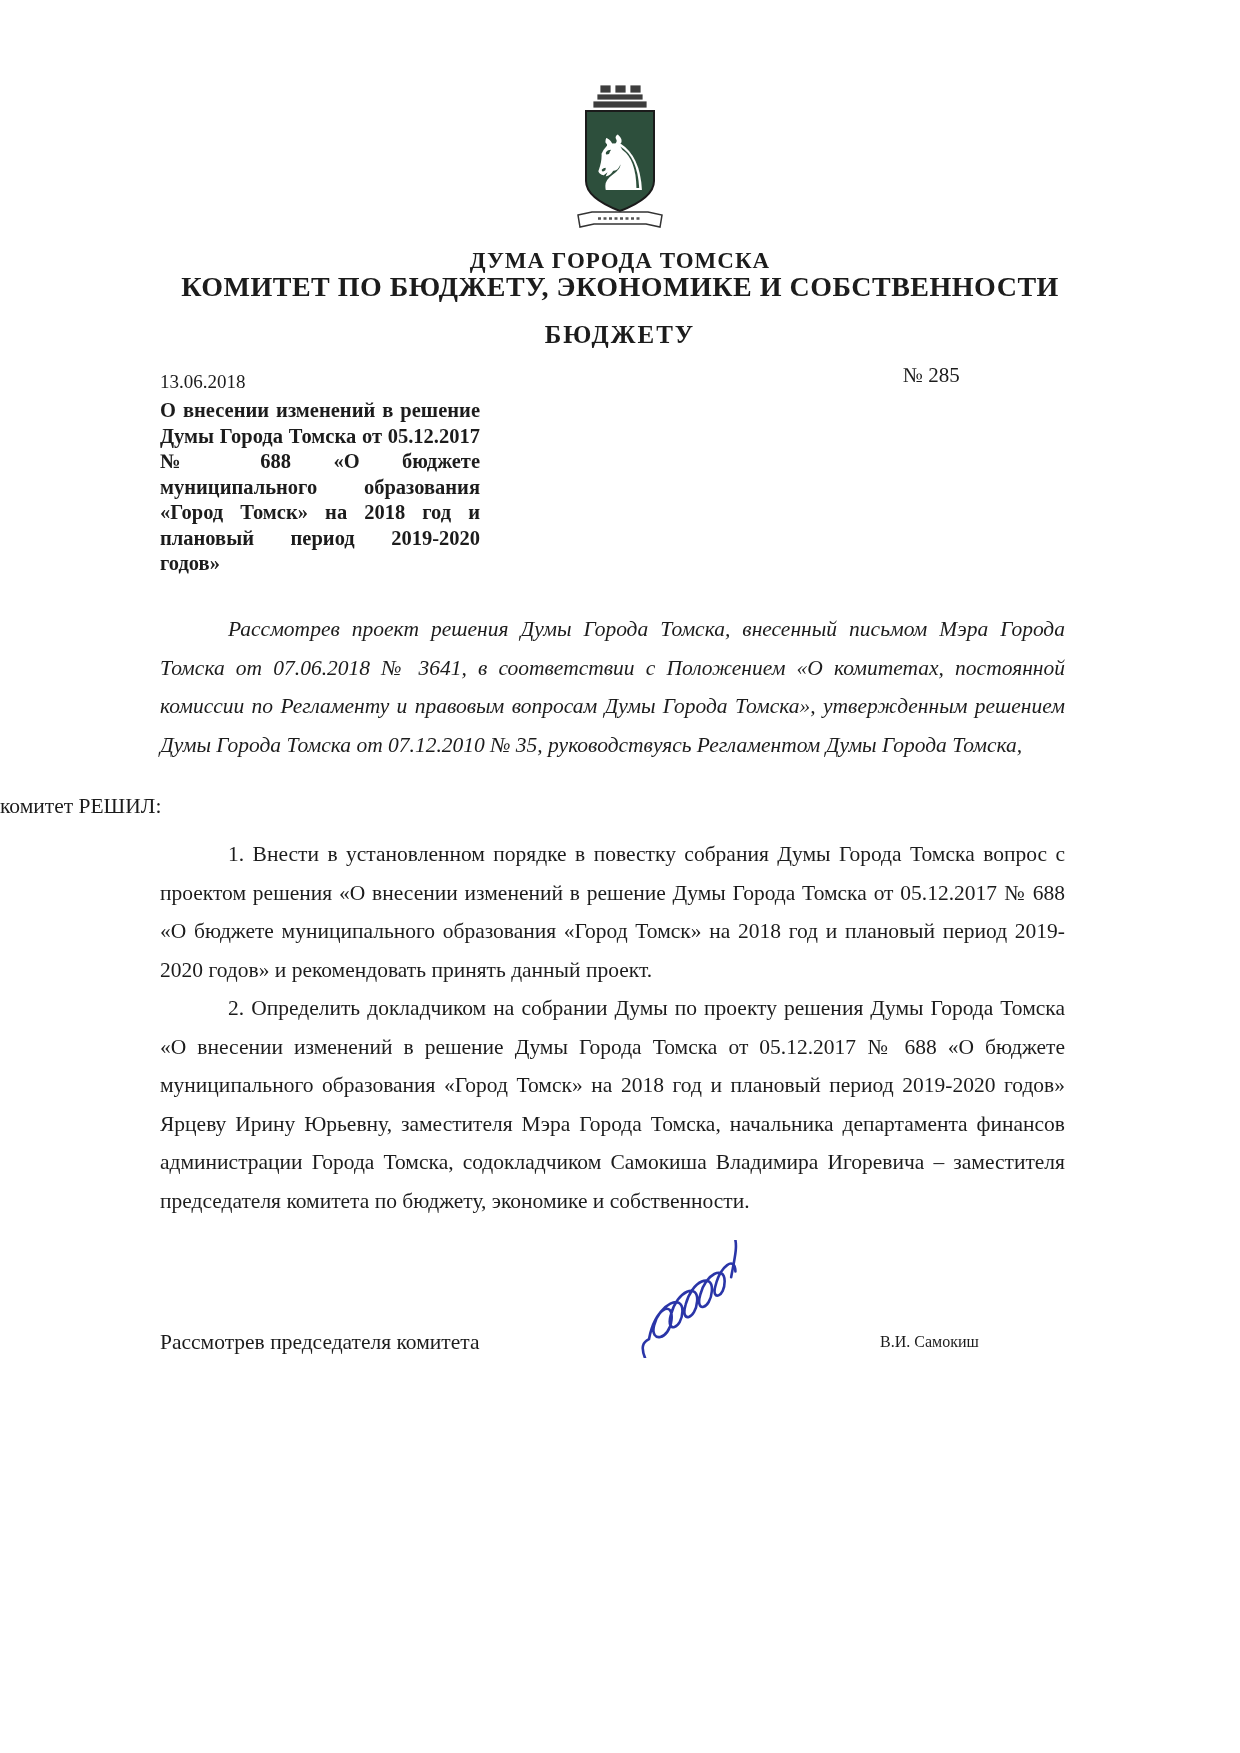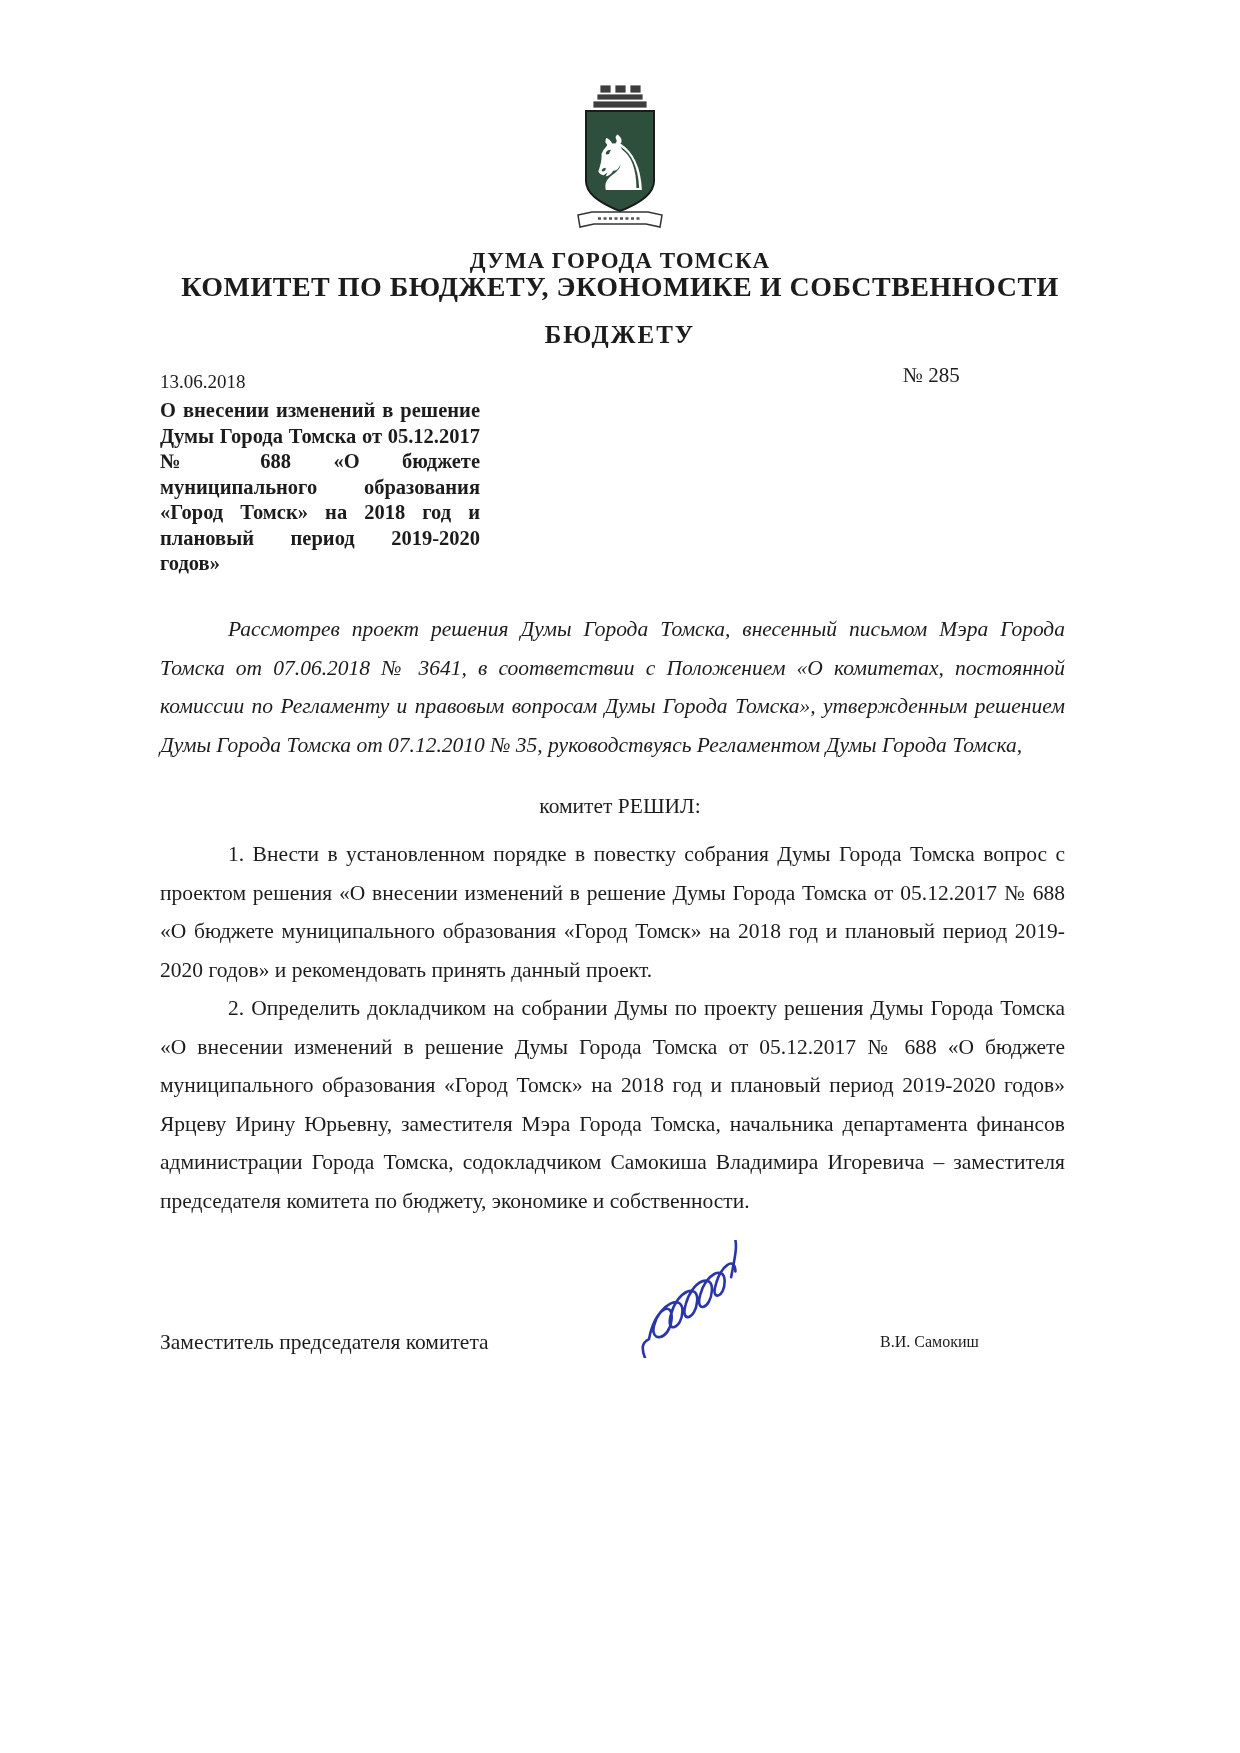--- a/index.html
+++ b/index.html
@@ -88,21 +88,20 @@
     line-height: 38.5px;
     text-align: justify;
     text-indent: 68px;
   }
   .preamble { top: 610px; font-style: italic; }
   .resolution-heading {
     position: absolute;
     top: 794px;
     left: 0;
     width: 100%;
-    text-align: center;
     font-size: 21.5px;
   }
   .item-1 { top: 835px; }
   .item-2 { top: 989px; }
 
   .sig-position {
     position: absolute;
     top: 1330px;
     left: 160px;
     font-size: 21.5px;
@@ -153,21 +152,21 @@
 
   <div class="subject-block">О внесении изменений в решение Думы Города Томска от 05.12.2017 № 688 «О бюджете муниципального образования «Город Томск» на 2018 год и плановый период 2019-2020 годов»</div>
 
   <p class="body-par preamble">Рассмотрев проект решения Думы Города Томска, внесенный письмом Мэра Города Томска от 07.06.2018 № 3641, в соответствии с Положением «О комитетах, постоянной комиссии по Регламенту и правовым вопросам Думы Города Томска», утвержденным решением Думы Города Томска от 07.12.2010 № 35, руководствуясь Регламентом Думы Города Томска,</p>
 
   <div class="resolution-heading">комитет РЕШИЛ:</div>
 
   <p class="body-par item-1">1. Внести в установленном порядке в повестку собрания Думы Города Томска вопрос с проектом решения «О внесении изменений в решение Думы Города Томска от 05.12.2017 № 688 «О бюджете муниципального образования «Город Томск» на 2018 год и плановый период 2019-2020 годов» и рекомендовать принять данный проект.</p>
   <p class="body-par item-2">2. Определить докладчиком на собрании Думы по проекту решения Думы Города Томска «О внесении изменений в решение Думы Города Томска от 05.12.2017 № 688 «О бюджете муниципального образования «Город Томск» на 2018 год и плановый период 2019-2020 годов» Ярцеву Ирину Юрьевну, заместителя Мэра Города Томска, начальника департамента финансов администрации Города Томска, содокладчиком Самокиша Владимира Игоревича – заместителя председателя комитета по бюджету, экономике и собственности.</p>
 
-  <div class="sig-position">Заместитель председателя комитета</div>
+  <div class="sig-position">Рассмотрев председателя комитета</div>
 
   <div class="sig-scribble">
     <svg width="140" height="118" viewBox="0 0 140 118">
       <g fill="none" stroke="#2a35a8" stroke-width="2.6" stroke-linecap="round" transform="rotate(-8 70 60)">
         <path d="M10,112 C6,98 10,94 16,92
                  C26,62 46,56 41,76
                  C36,96 16,96 23,79
                  C31,59 56,51 53,69
                  C50,87 33,89 41,71
                  C51,47 73,43 69,61

